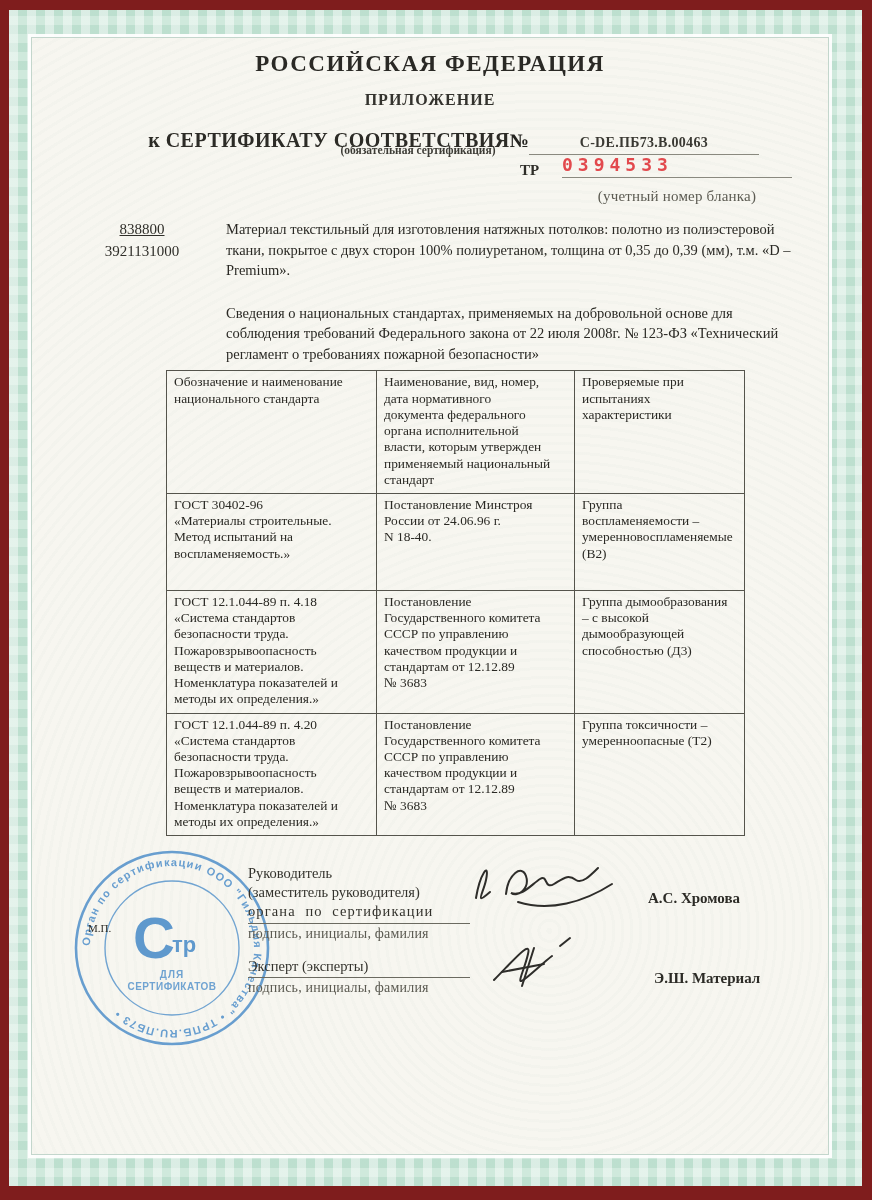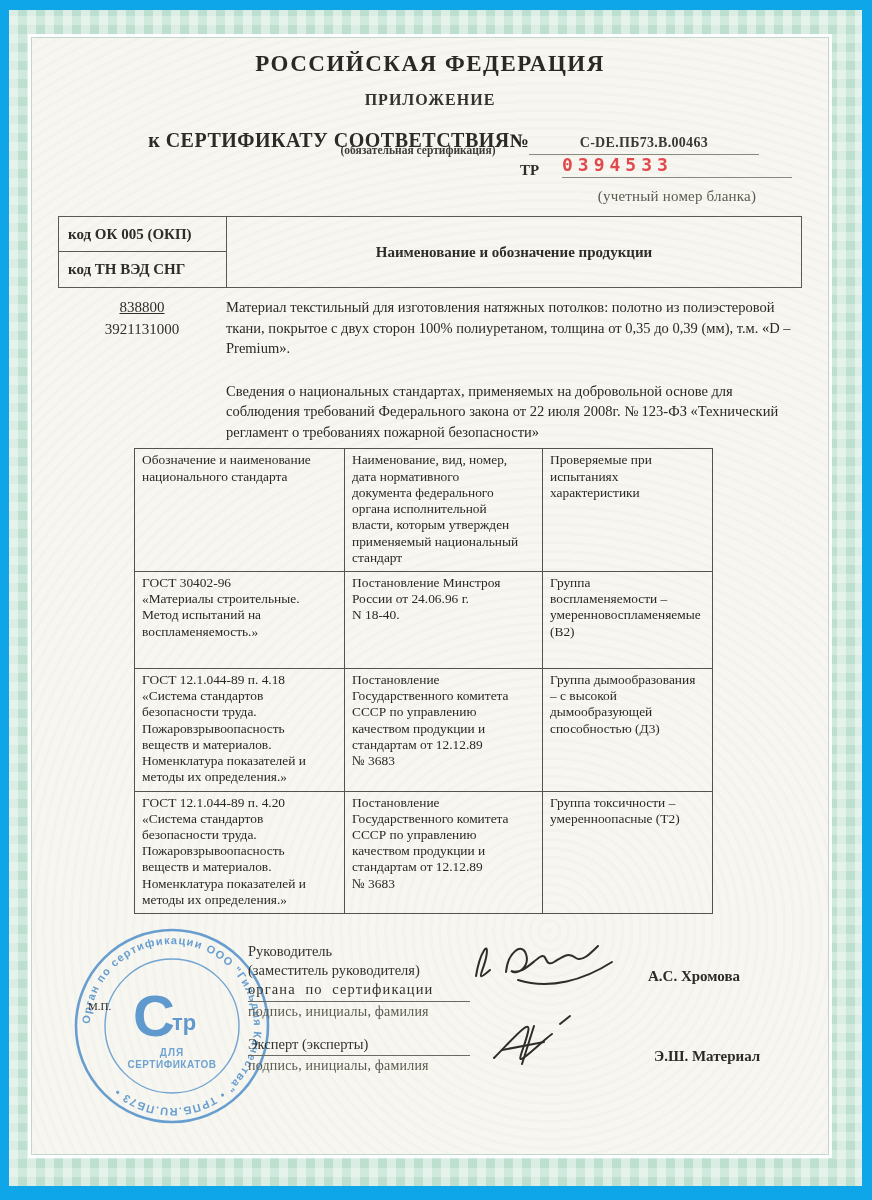--- a/index.html
+++ b/index.html
@@ -5,21 +5,21 @@
   html,body{margin:0;padding:0;}
   body{
     width:872px;height:1200px;
     background:#ffffff;
     font-family:"Liberation Serif","DejaVu Serif",serif;
     color:#24231f;
     -webkit-font-smoothing:antialiased;
   }
   .sheet{
     width:872px;height:1200px;box-sizing:border-box;
-    padding:10px 10px 14px 9px;background:#0ea5e9;
+    padding:10px 10px 14px 9px;background:#7f1d1d;
   }
   .band{
     width:100%;height:100%;box-sizing:border-box;
     padding:27px 33px 31px 22px;
     background:
       repeating-linear-gradient(90deg, rgba(255,255,255,.45) 0 9px, rgba(0,0,0,0) 9px 18px),
       repeating-linear-gradient(0deg, rgba(174,215,196,.55) 0 9px, rgba(0,0,0,0) 9px 18px),
       #cfe9dc;
   }
   .inner{
@@ -88,21 +88,21 @@
   
   .product-row{display:flex;margin-top:9px;}
   .product-codes{flex:0 0 168px;text-align:center;font-size:15px;color:#2f2e29;line-height:1.45;}
   .product-codes .okp{text-decoration:underline;}
   .product-desc{flex:1;font-size:14.5px;line-height:1.42;color:#2a2924;padding-right:6px;}
   .standards-intro{
     margin:22px 0 6px 168px;font-size:14.5px;line-height:1.42;color:#2a2924;padding-right:2px;
   }
   
   table.std{
-    border-collapse:collapse;margin-left:76px;width:578px;
+    border-collapse:collapse;margin-left:108px;width:578px;
     font-size:13.4px;line-height:1.21;color:#2a2924;table-layout:fixed;
   }
   table.std td,table.std th{
     border:1.3px solid #55544c;vertical-align:top;text-align:left;
     padding:3px 7px 5px 7px;font-weight:normal;
   }
   table.std col.c1{width:210px;} table.std col.c2{width:198px;} table.std col.c3{width:170px;}
   .ml{white-space:pre-line;}
   table.std tr.r2 td{height:88px;}
   
@@ -139,27 +139,20 @@
         <span class="cert-num">С-DE.ПБ73.В.00463</span>
       </div>
       <div class="cert-note">(обязательная сертификация)</div>
       <div class="tr-row">
         <span class="tr-lbl">ТР</span>
         <div class="tr-num">0394533</div>
         <div class="tr-caption">(учетный номер бланка)</div>
       </div>
     </div>
 
-    <div class="codes-box">
-      <div class="left">
-        <div>код ОК 005 (ОКП)</div>
-        <div>код ТН ВЭД СНГ</div>
-      </div>
-      <div class="right">Наименование и обозначение продукции</div>
-    </div>
 
     <div class="product-row">
       <div class="product-codes">
         <div class="okp">838800</div>
         <div>3921131000</div>
       </div>
       <div class="product-desc">Материал текстильный для изготовления натяжных потолков: полотно из полиэстеровой ткани, покрытое с двух сторон 100% полиуретаном, толщина  от 0,35 до 0,39 (мм), т.м. «D – Premium».</div>
     </div>
 
     <div class="standards-intro">Сведения о национальных стандартах, применяемых на  добровольной основе для соблюдения требований Федерального закона от 22 июля 2008г. № 123-ФЗ «Технический регламент о требованиях пожарной безопасности»</div>

